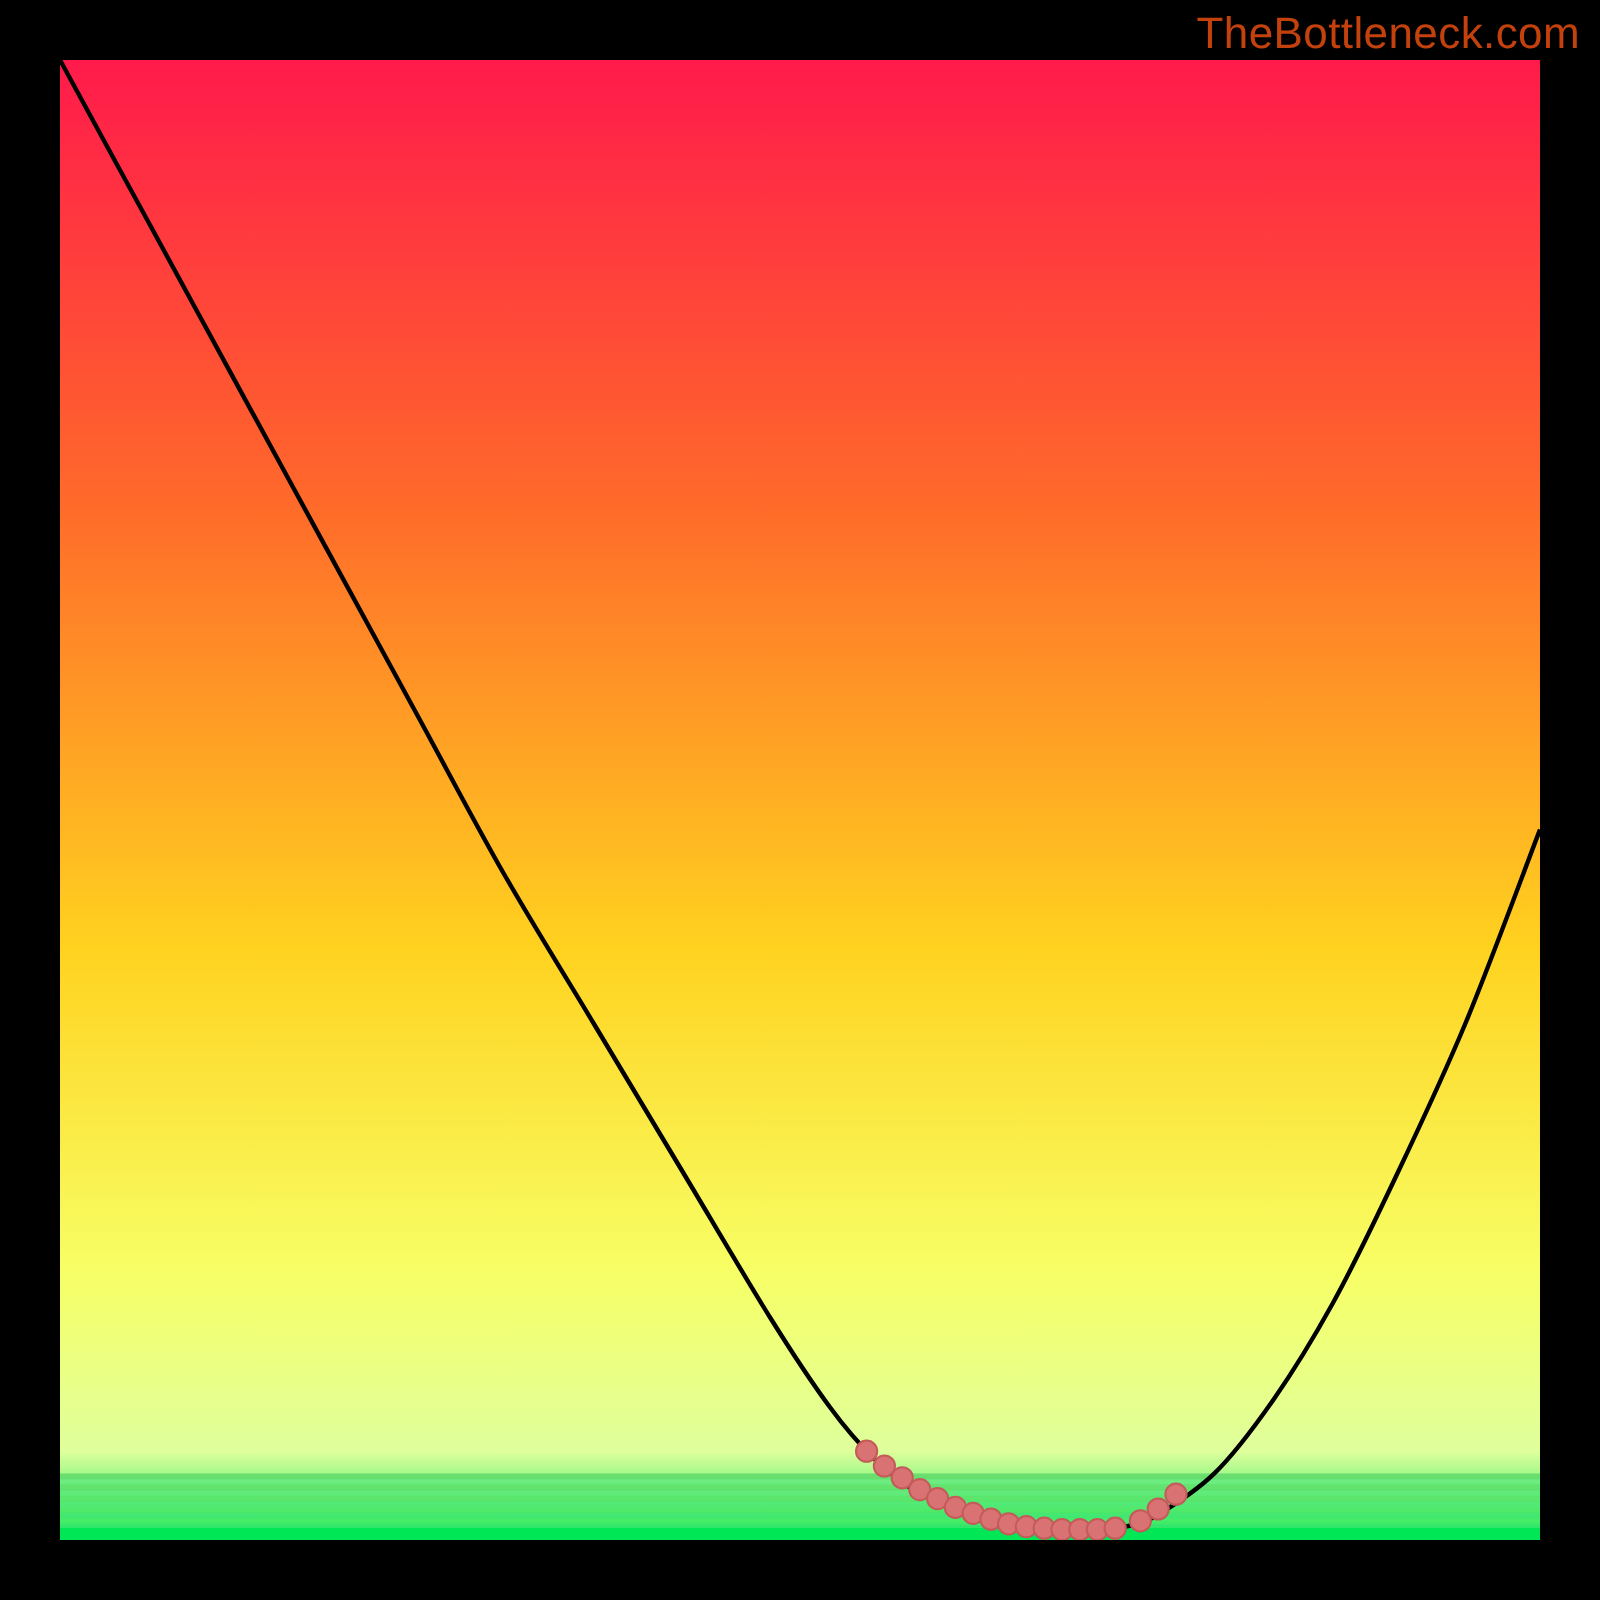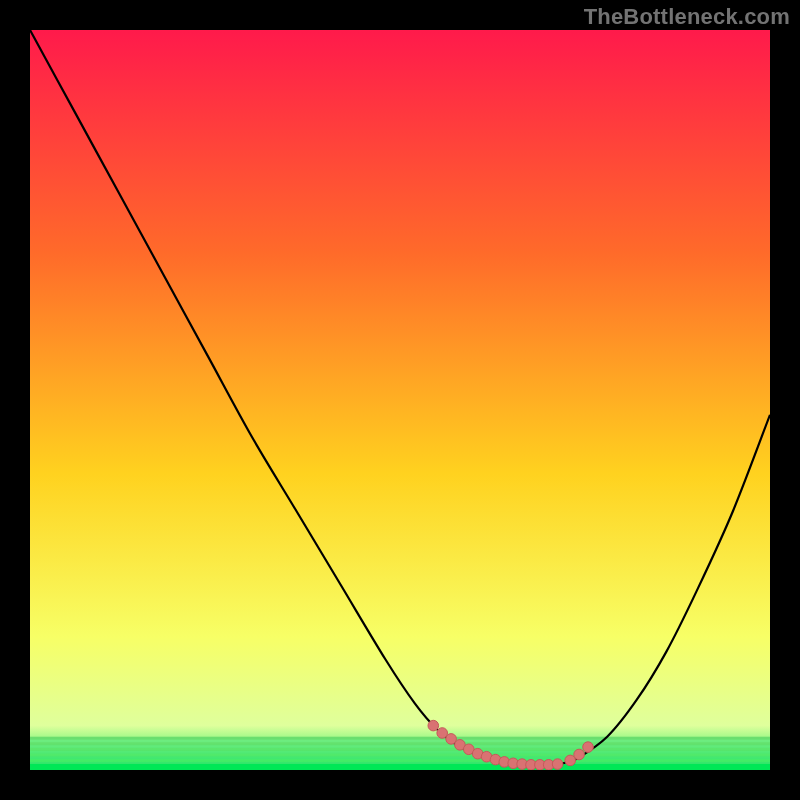--- a/index.html
+++ b/index.html
@@ -14,23 +14,23 @@
   .frame {
     position: relative;
     width: 800px;
     height: 800px;
     background: #000;
   }
   .watermark {
     position: absolute;
     top: 4px;
     right: 10px;
-    color: #737373;
+    color: #c2410c;
     font-size: 22px;
-    font-weight: 700;
+    font-weight: 400;
     letter-spacing: 0.2px;
     z-index: 5;
   }
   .plot {
     position: absolute;
     left: 30px;
     top: 30px;
     width: 740px;
     height: 740px;
     overflow: hidden;

